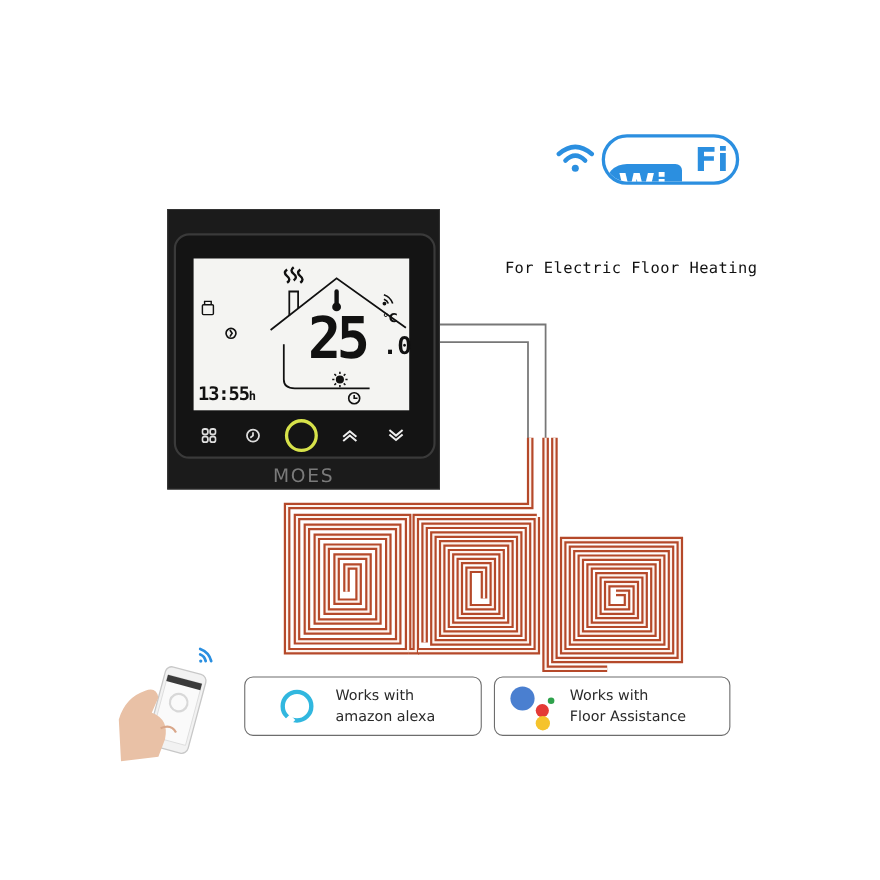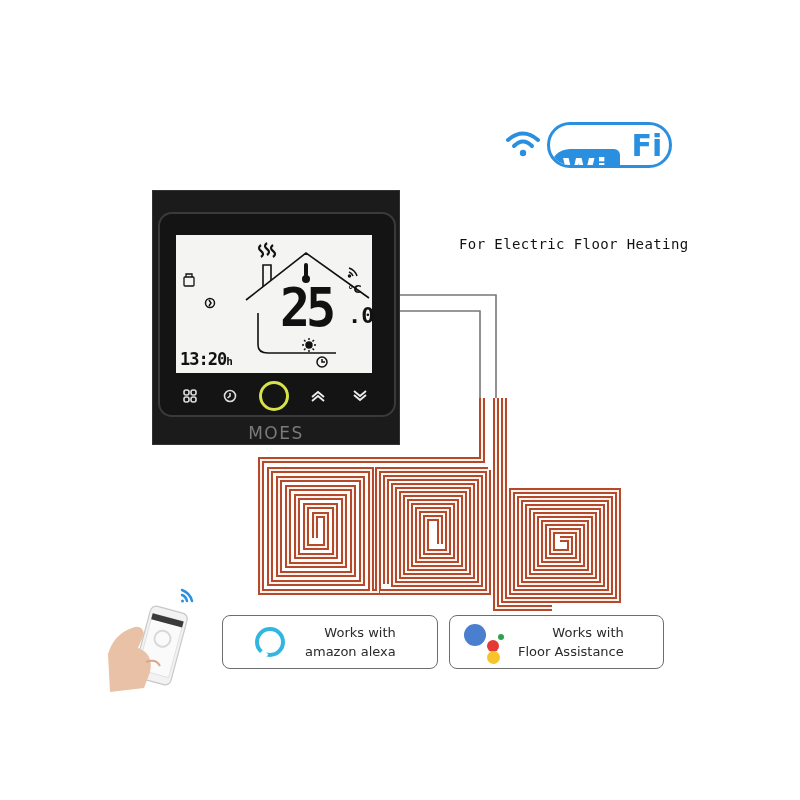--- a/index.html
+++ b/index.html
@@ -81,21 +81,21 @@
   .phone-wrap { position: absolute; left: 104px; top: 584px; width: 100px; height: 110px; }
 
   
   .badge {
     position: absolute; top: 615px; height: 54px;
     border: 1.5px solid #6d6d6d; border-radius: 8px; background: #fff;
     display: flex; align-items: center;
   }
   .badge-alexa { left: 222px; width: 216px; }
   .badge-google { left: 449px; width: 215px; }
-  .badge-text { font-family: "DejaVu Sans", sans-serif; font-size: 13px; color: #2a2a2a; line-height: 19px; text-align: right; }
+  .badge-text { font-family: "DejaVu Sans", sans-serif; font-size: 13px; color: #2a2a2a; line-height: 19px; }
   .alexa-ring {
     width: 30px; height: 30px; margin-left: 32px; margin-right: 20px;
     border: 4px solid #31b7df; border-radius: 50%; position: relative;
   }
   .alexa-ring::after {
     content: ""; position: absolute; left: 1px; bottom: -5px; width: 7px; height: 7px;
     background: #fff; transform: rotate(45deg);
   }
   .google-dots { position: relative; width: 44px; height: 44px; margin-left: 12px; margin-right: 12px; }
   .gdot { position: absolute; border-radius: 50%; }
@@ -201,21 +201,21 @@
       </g>
 
       <g stroke="#111" stroke-width="1.5" fill="none">
         <circle cx="146" cy="127" r="5"></circle>
         <path d="M146 124 v3 h3"></path>
       </g>
     </svg>
     <span class="temp-unit">°C</span>
     <span class="temp-main">25</span>
     <span class="temp-dec">.0</span>
-    <span class="clock-time"><span>13:20</span><small>h</small></span>
+    <span class="clock-time"><span>13:55</span><small>h</small></span>
   </div>
 
   <div class="btn" style="left:27px">
     <svg width="14" height="14" viewBox="0 0 14 14">
       <g fill="none" stroke="#ddd" stroke-width="1.6">
           <rect x="1" y="1" width="5" height="5" rx="2"></rect>
           <rect x="8" y="1" width="5" height="5" rx="2"></rect>
           <rect x="1" y="8" width="5" height="5" rx="2"></rect>
           <rect x="8" y="8" width="5" height="5" rx="2"></rect>
         </g>

